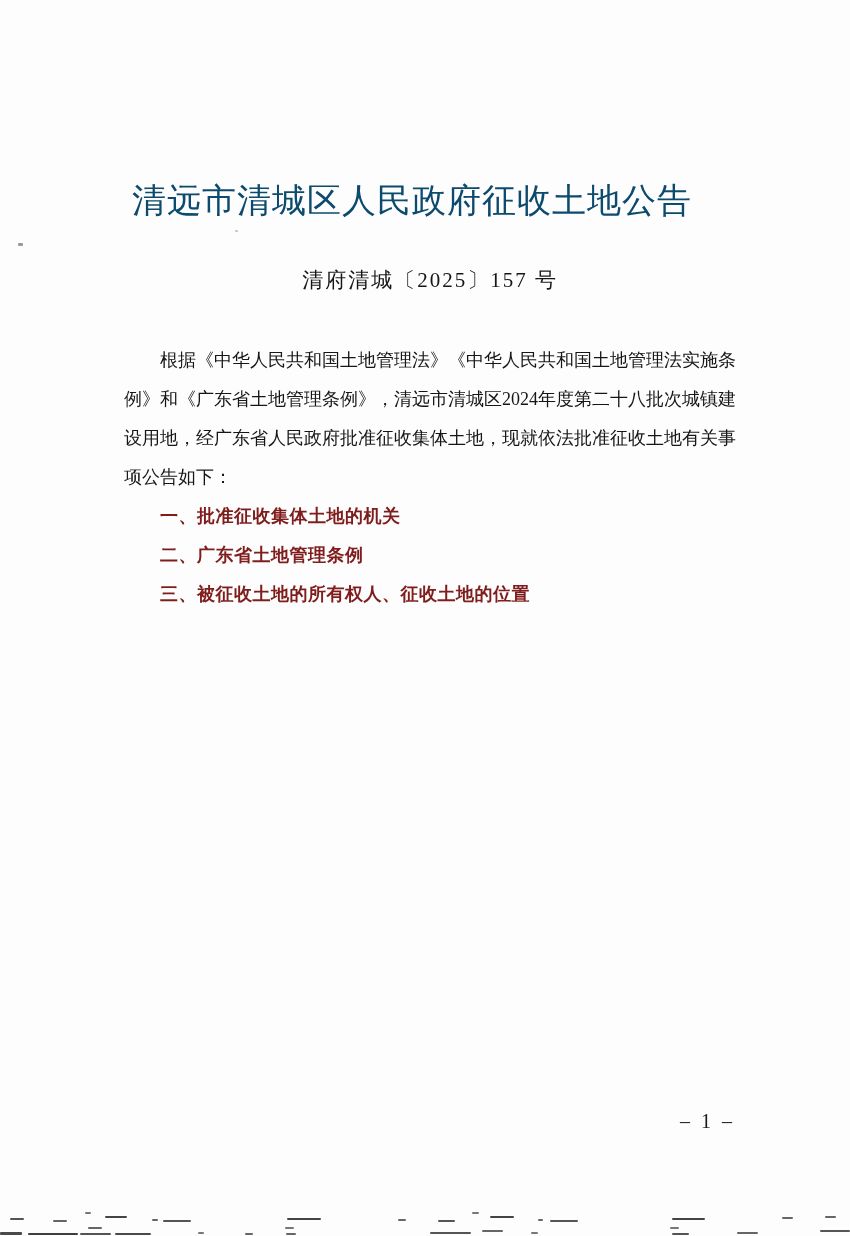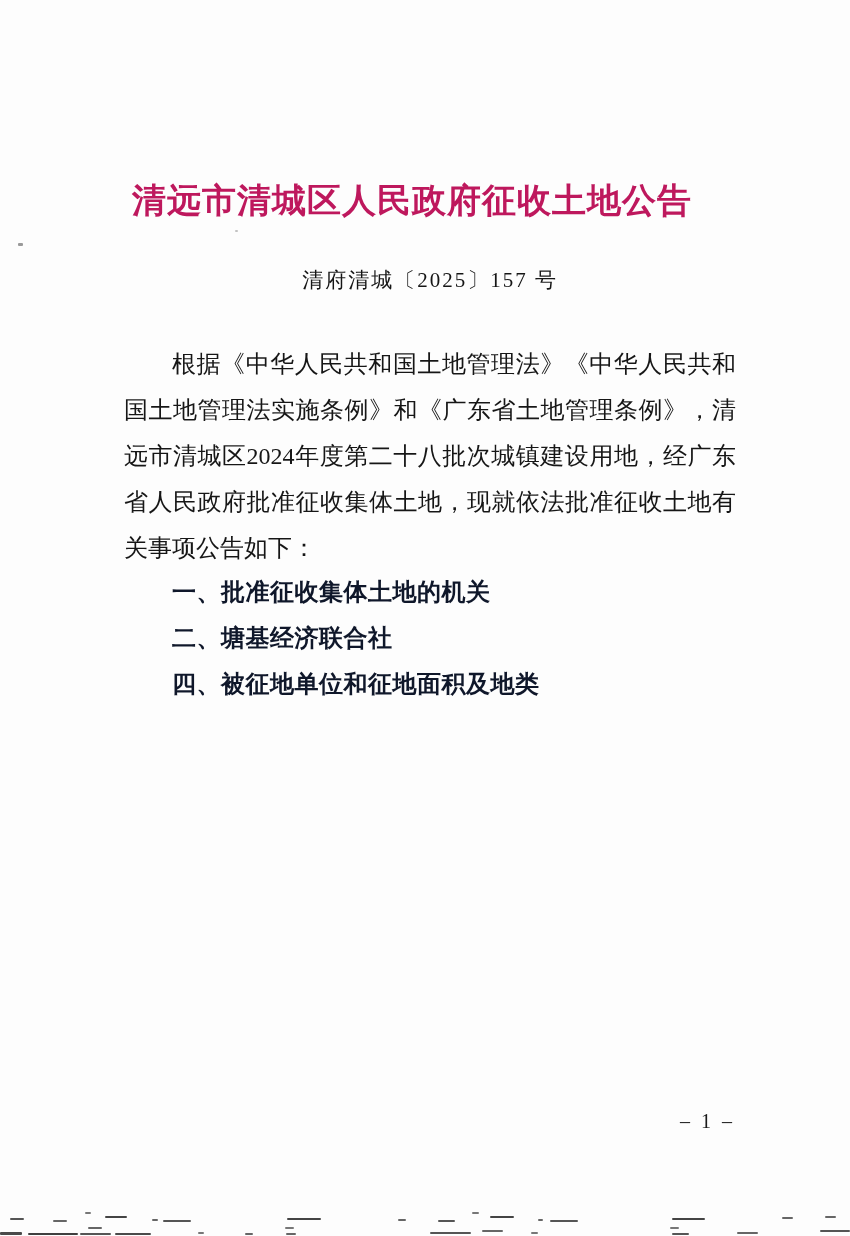--- a/index.html
+++ b/index.html
@@ -13,48 +13,48 @@
   }
   .page{
     position:absolute;inset:0;
     background:#fdfdfd;
   }
   .doc-title{
     position:absolute;
     top:178px;left:0;width:824px;
     text-align:center;
     font-size:34px;
-    font-weight:bold;
+    font-weight:normal;
     letter-spacing:1px;
     font-family:"Liberation Serif","DejaVu Serif",serif;
-    color:#be185d;
+    color:#0c4a6e;
   }
   .doc-number{
     position:absolute;
     top:266px;left:0;width:860px;
     text-align:center;
     font-size:21px;
     letter-spacing:2px;
     color:#151515;
   }
   .content{
     position:absolute;
     left:124px;top:341px;width:612px;
-    font-size:24px;
-    line-height:46px;
+    font-size:18px;
+    line-height:39px;
     text-align:justify;
     text-justify:inter-ideograph;
     color:#161616;
   }
   .content p{margin:0;text-indent:2em;}
   .content p.heading{
     font-weight:bold;
-    font-family:Liberation Mono, monospace;
+    font-family:Liberation Serif, serif;
     letter-spacing:0.5px;
-    color:#0f172a;
+    color:#7f1d1d;
   }
   .page-number{
     position:absolute;
     top:1110px;left:680px;
     font-size:20px;
     letter-spacing:3px;
     color:#1a1a1a;
   }
   .noise{position:absolute;border-radius:1px;}
 </style>
@@ -63,22 +63,22 @@
 
 <div class="page">
 
   <div class="doc-title">清远市清城区人民政府征收土地公告</div>
 
   <div class="doc-number">清府清城〔2025〕157 号</div>
 
   <div class="content">
       <p class="body">根据《中华人民共和国土地管理法》《中华人民共和国土地管理法实施条例》和《广东省土地管理条例》，清远市清城区2024年度第二十八批次城镇建设用地，经广东省人民政府批准征收集体土地，现就依法批准征收土地有关事项公告如下：</p>
       <p class="heading">一、批准征收集体土地的机关</p>
-      <p class="heading">二、塘基经济联合社</p>
-      <p class="heading">四、被征地单位和征地面积及地类</p>
+      <p class="heading">二、广东省土地管理条例</p>
+      <p class="heading">三、被征收土地的所有权人、征收土地的位置</p>
     </div>
 
   <div class="page-number">– 1 –</div>
 
   <div>
       <div class="noise" style="left: 235px; top: 230px; width: 3px; height: 2px; background: rgb(194, 194, 194);"></div>
       <div class="noise" style="left: 18px; top: 243px; width: 5px; height: 3px; background: rgb(154, 154, 154);"></div>
       <div class="noise" style="left: 10px; top: 1218px; width: 14px; height: 2px; background: rgb(85, 85, 85);"></div>
       <div class="noise" style="left: 53px; top: 1220px; width: 14px; height: 2px; background: rgb(102, 102, 102);"></div>
       <div class="noise" style="left: 85px; top: 1212px; width: 6px; height: 2px; background: rgb(119, 119, 119);"></div>

